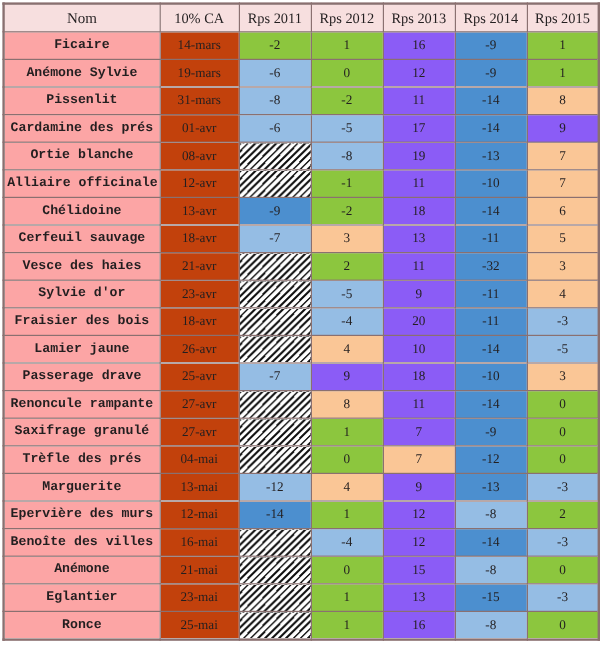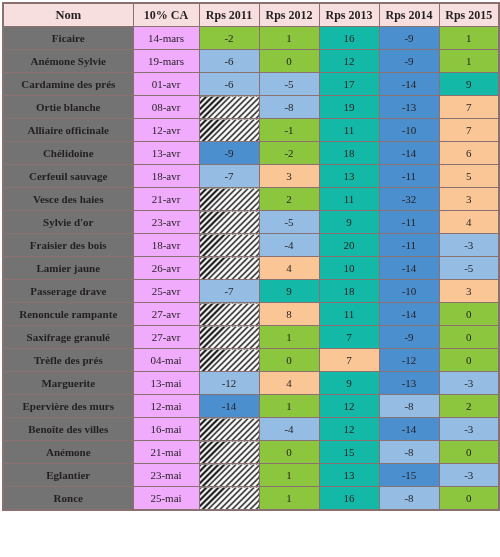--- a/index.html
+++ b/index.html
@@ -27,40 +27,41 @@
     text-align:center;
     vertical-align:middle;
     font-size:11px;
     line-height:22px;
     white-space:nowrap;
     overflow:hidden;
     color:#231f20;
   }
   #phen-table thead th{
     background:#f7dfdf;
-    font-weight:bold;
+    font-weight:normal;
     font-size:12px;
   }
   #phen-table thead th.h-name{font-size:12.5px;}
 
   td.name-cell{
-    background:#737373;
+    background:#fca5a5;
     font-weight:bold;
     font-size:11.5px;
+    font-family:Liberation Mono, monospace;
   }
   td.date-cell{
-    background:#f0abfc;
+    background:#c2410c;
     font-size:11px;
   }
 
   
   td.v-green  {background:#8cc63e;}
   td.v-lblue  {background:#95bde4;}
   td.v-mblue  {background:#4c8fcf;}
-  td.v-orange {background:#14b8a6;}
+  td.v-orange {background:#8b5cf6;}
   td.v-peach  {background:#fac696;}
   td.v-empty{
     background-color:#ffffff;
     background-image:repeating-linear-gradient(
       135deg,
       #111111 0px, #111111 1.6px,
       #ffffff 1.6px, #ffffff 4.2px
     );
   }
 </style>
@@ -101,20 +102,29 @@
       <tr>
         <td class="name-cell">Anémone Sylvie</td>
         <td class="date-cell">19-mars</td>
         <td class="v-lblue">-6</td>
         <td class="v-green">0</td>
         <td class="v-orange">12</td>
         <td class="v-mblue">-9</td>
         <td class="v-green">1</td>
       </tr>
       <tr>
+        <td class="name-cell">Pissenlit</td>
+        <td class="date-cell">31-mars</td>
+        <td class="v-lblue">-8</td>
+        <td class="v-green">-2</td>
+        <td class="v-orange">11</td>
+        <td class="v-mblue">-14</td>
+        <td class="v-peach">8</td>
+      </tr>
+      <tr>
         <td class="name-cell">Cardamine des prés</td>
         <td class="date-cell">01-avr</td>
         <td class="v-lblue">-6</td>
         <td class="v-lblue">-5</td>
         <td class="v-orange">17</td>
         <td class="v-mblue">-14</td>
         <td class="v-orange">9</td>
       </tr>
       <tr>
         <td class="name-cell">Ortie blanche</td>

